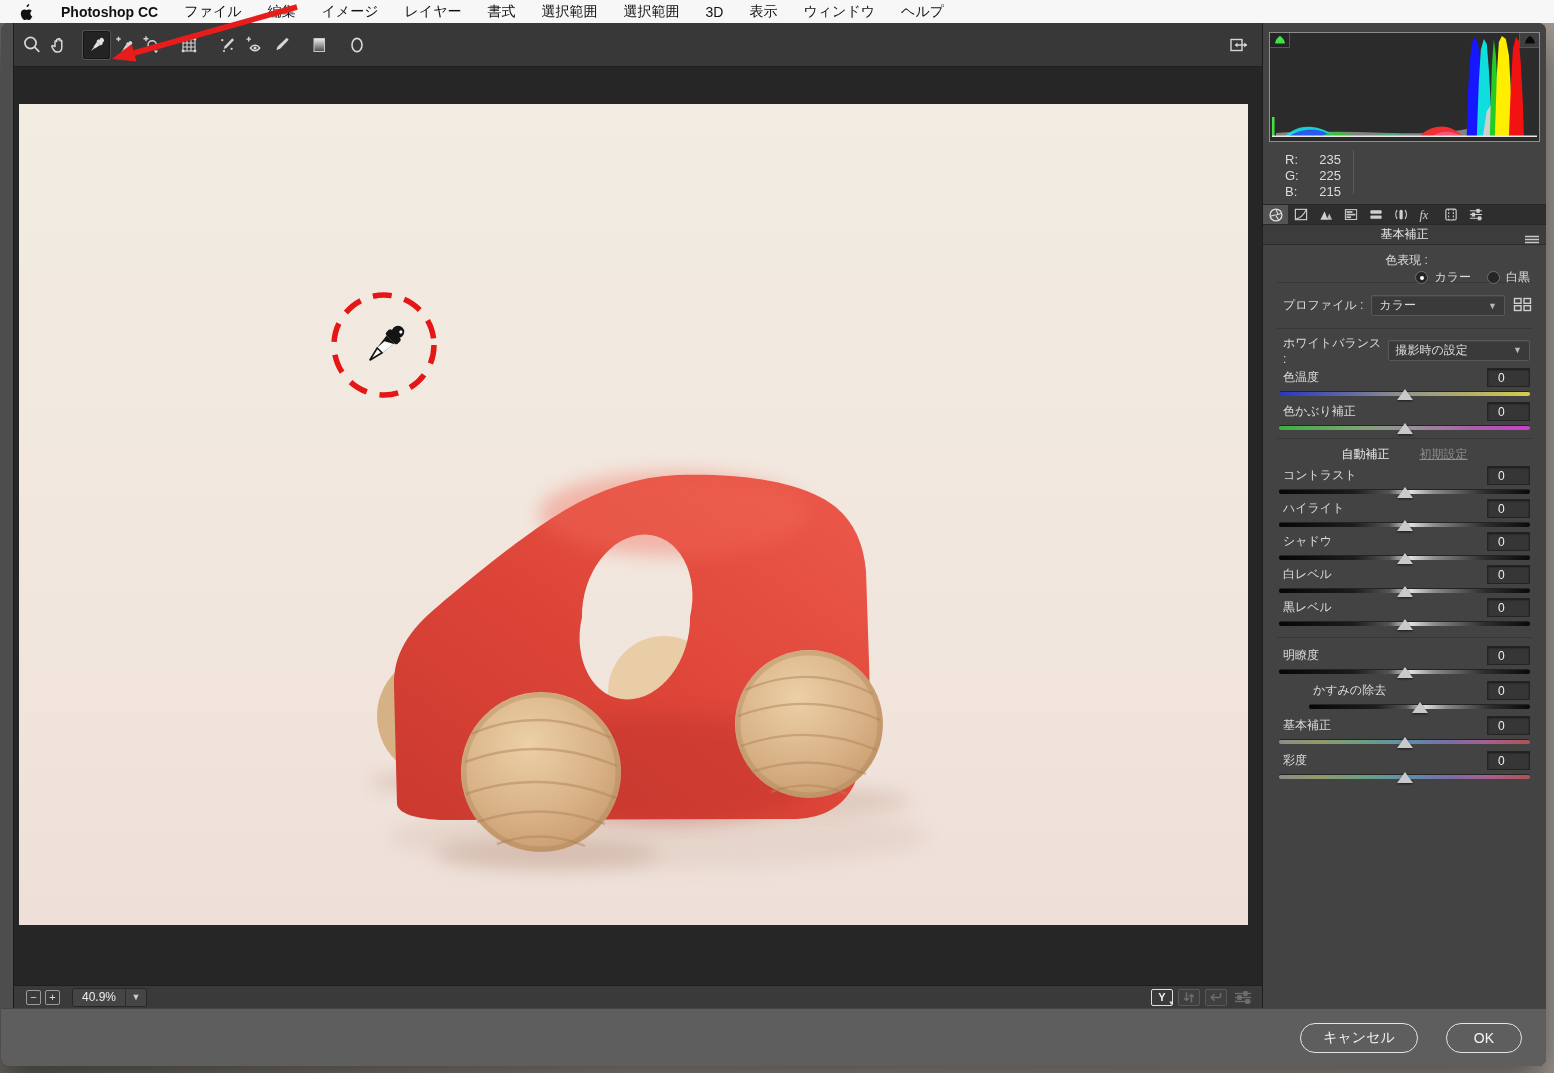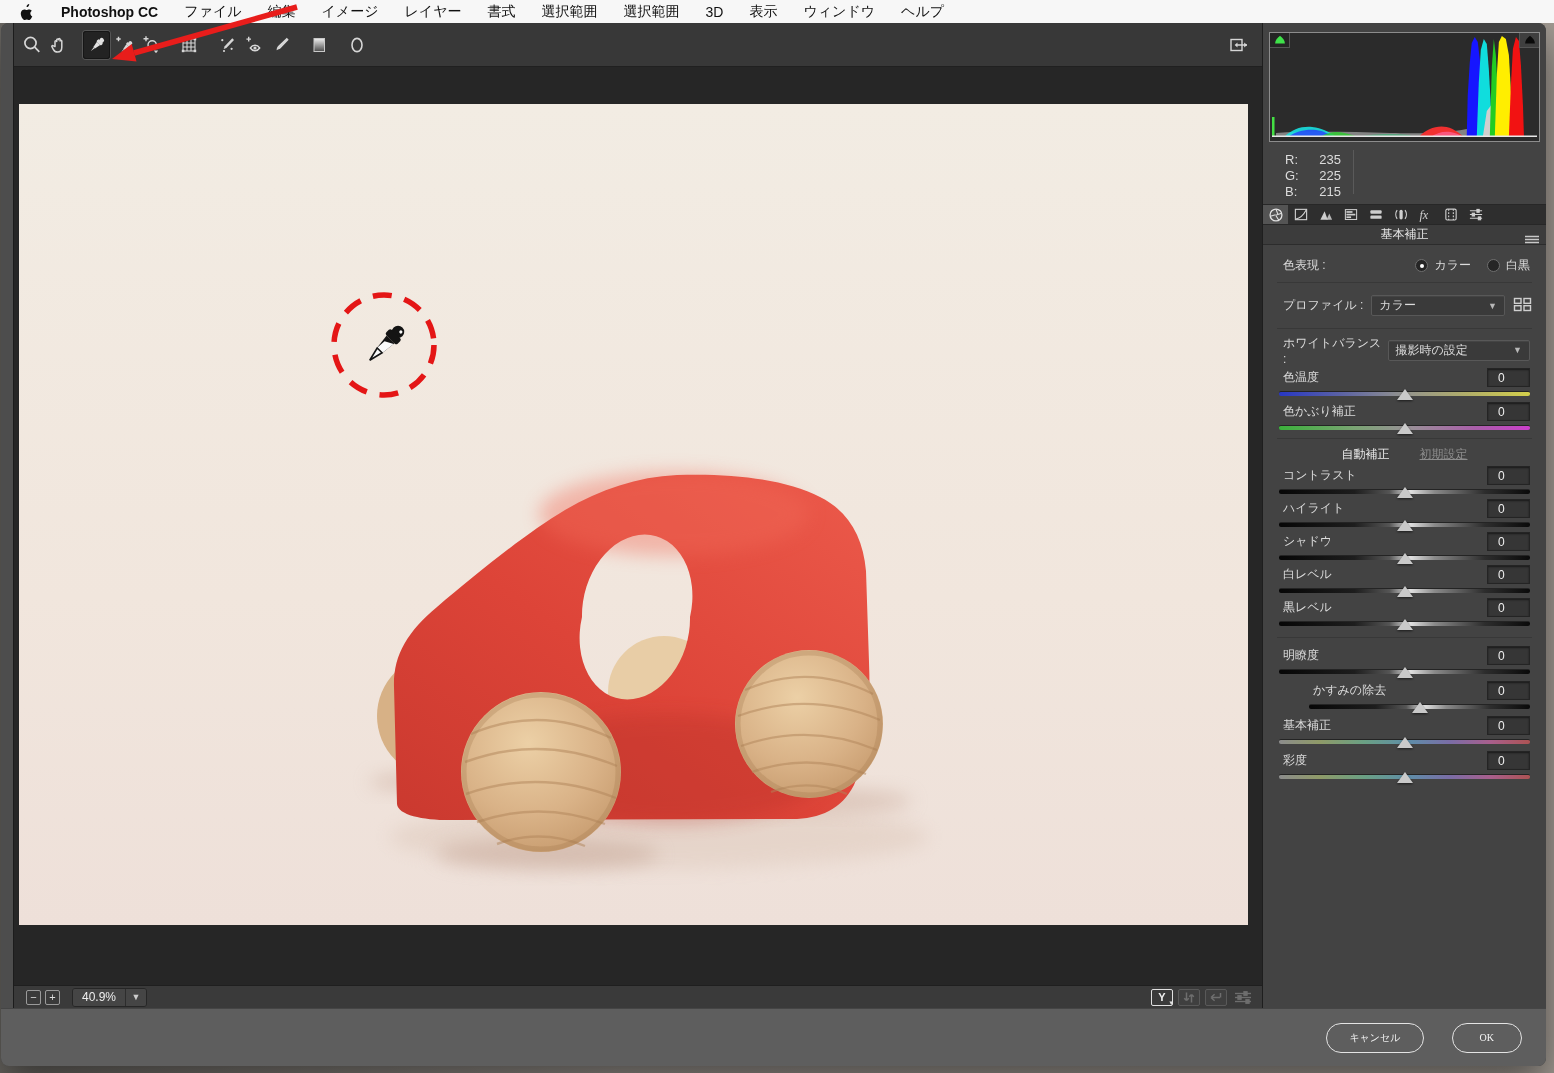--- a/index.html
+++ b/index.html
@@ -64,21 +64,21 @@
 
   .tabs { height:21px; background:#2e2e2e; display:flex; border-top:1px solid #272727; border-bottom:1px solid #272727; }
   .tab { width:25px; display:flex; align-items:center; justify-content:center; }
   .tab.selected { background:#545454; }
 
   .panel-header { height:20px; background:#3c3c3c; border-bottom:1px solid #2c2c2c; position:relative; text-align:center; line-height:19px; font-size:12px; color:#e6e6e6; }
   .ph-menu { position:absolute; right:7px; top:6px; }
 
   .panel-body { flex:1; padding-top:7px; overflow:hidden; }
   .prow { display:flex; align-items:center; padding:0 16px 0 20px; }
-  .row-colormode { height:27px; }
+  .row-colormode { height:27px;flex-direction:column; }
   .radio-group { margin-left:auto; display:flex; gap:16px; align-items:center; }
   .radio-opt { display:flex; gap:6px; align-items:center; }
   .radio { width:13px; height:13px; border-radius:50%; background:#252525; border:1px solid #6e6e6e; position:relative; }
   .radio.sel::after { content:""; position:absolute; left:3.5px; top:3.5px; width:4px; height:4px; border-radius:50%; background:#fff; }
   .divline { border:0; border-top:1px solid #383838; margin:3px 14px; }
   .row-profile { height:39px; gap:8px; padding-right:14px; }
   .dropdown { height:21px; background:#3a3a3a; border:1px solid #585858; border-radius:2px; box-shadow:inset 0 1px 0 rgba(255,255,255,.05); display:flex; align-items:center; padding:0 7px; }
   .dropdown .chev { margin-left:auto; color:#b8b8b8; font-size:9px; }
   .dd-profile { flex:1; }
   .dd-wb { width:143px; margin-left:auto; }
@@ -93,21 +93,21 @@
   .track-temp { background:linear-gradient(90deg,#2737c4,#5c63a4 25%,#93938e 50%,#b1ae69 75%,#d3cf4b); }
   .track-tint { background:linear-gradient(90deg,#3bb13b,#7aa473 30%,#999097 52%,#a95fa9 78%,#cb3fcb); }
   .track-sat { background:linear-gradient(90deg,#8c8c8c,#8f9a68 16%,#6aa084 34%,#5f8da8 52%,#7a6da6 68%,#a85f8d 84%,#ad5353); }
   .thumb { position:absolute; left:50%; top:1px; transform:translateX(-50%); width:0; height:0; border-left:8px solid transparent; border-right:8px solid transparent; border-bottom:11px solid #c9c9c9; filter:drop-shadow(0 1px 1px rgba(0,0,0,.6)); }
   .links { display:flex; justify-content:center; gap:30px; height:24px; align-items:center; font-size:12px; }
   .link-auto { color:#ececec; }
   .link-default { color:#8d8d8d; text-decoration:underline; }
 
   
   .bottombar { height:58px; background:#5e5e5e; border-top:1px solid #454545; display:flex; align-items:center; justify-content:flex-end; gap:28px; padding-right:24px; }
-  .pill { height:30px; border:1.5px solid #e4e4e4; border-radius:15px; background:transparent; color:#f5f5f5; font-size:10px; padding:0 22px; font-family:Liberation Serif, serif; }
+  .pill { height:30px; border:1.5px solid #e4e4e4; border-radius:15px; background:transparent; color:#f5f5f5; font-size:14px; padding:0 22px; font-family:Liberation Sans, sans-serif; }
   .pill.ok { padding:0 27px; }
 
   
   .arrow-overlay { position:absolute; inset:0; width:1554px; height:1073px; pointer-events:none; z-index:20; }
   .anno-overlay { pointer-events:none; }
 </style>
 </head>
 <body>
 
 <svg width="0" height="0" style="position:absolute">

